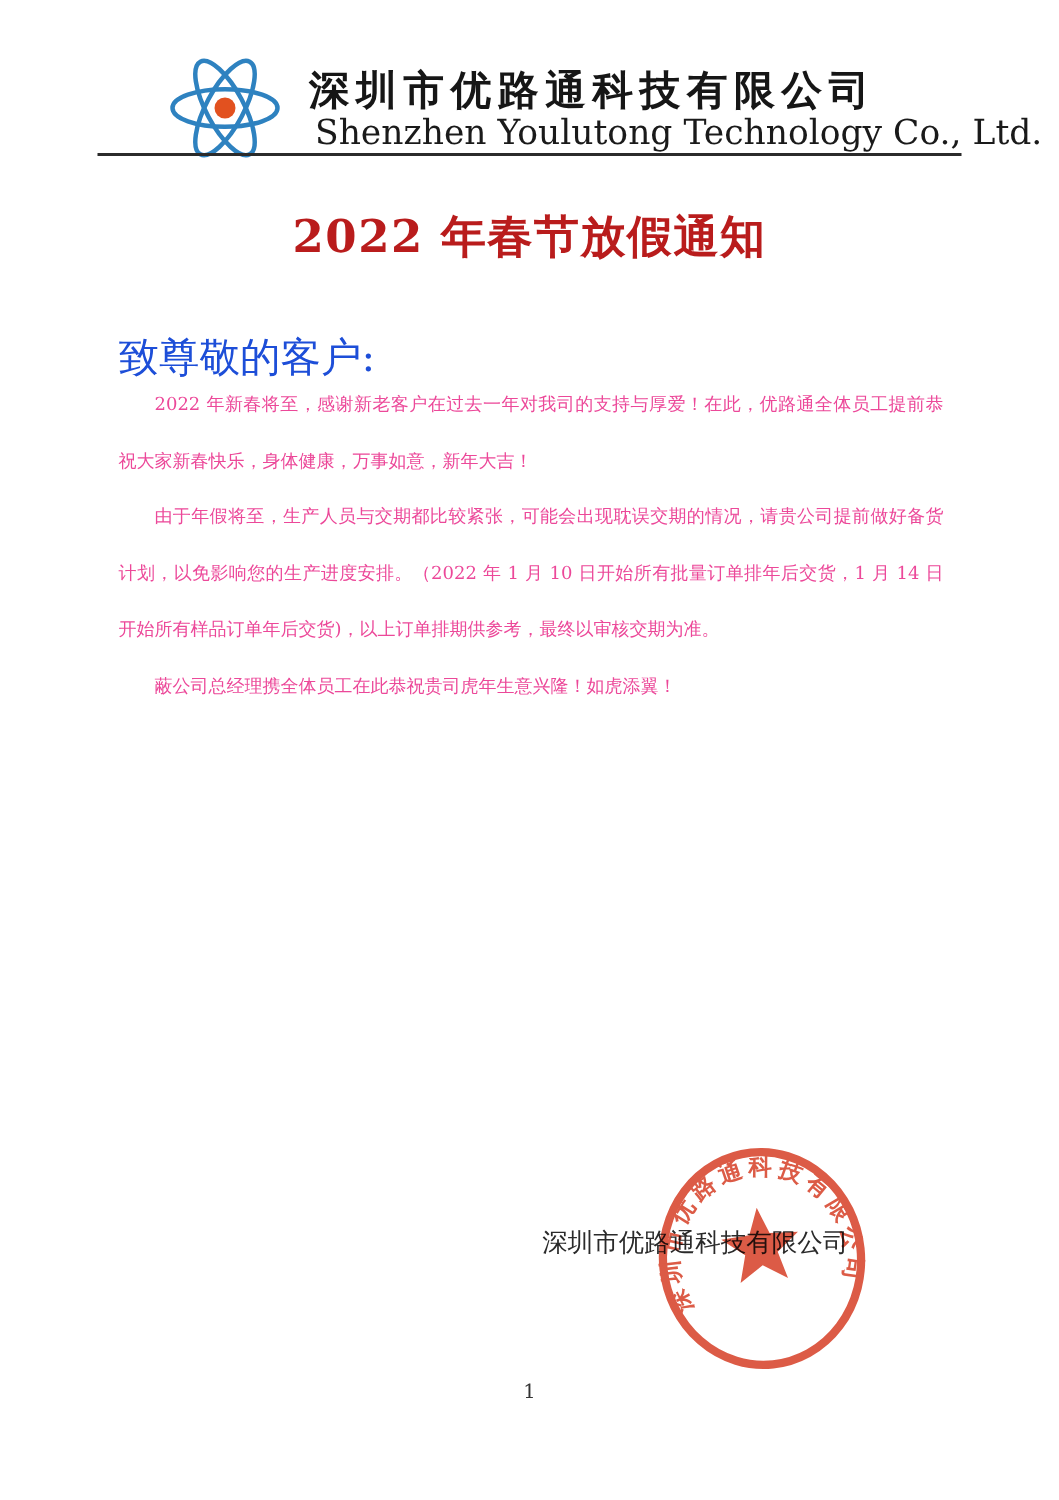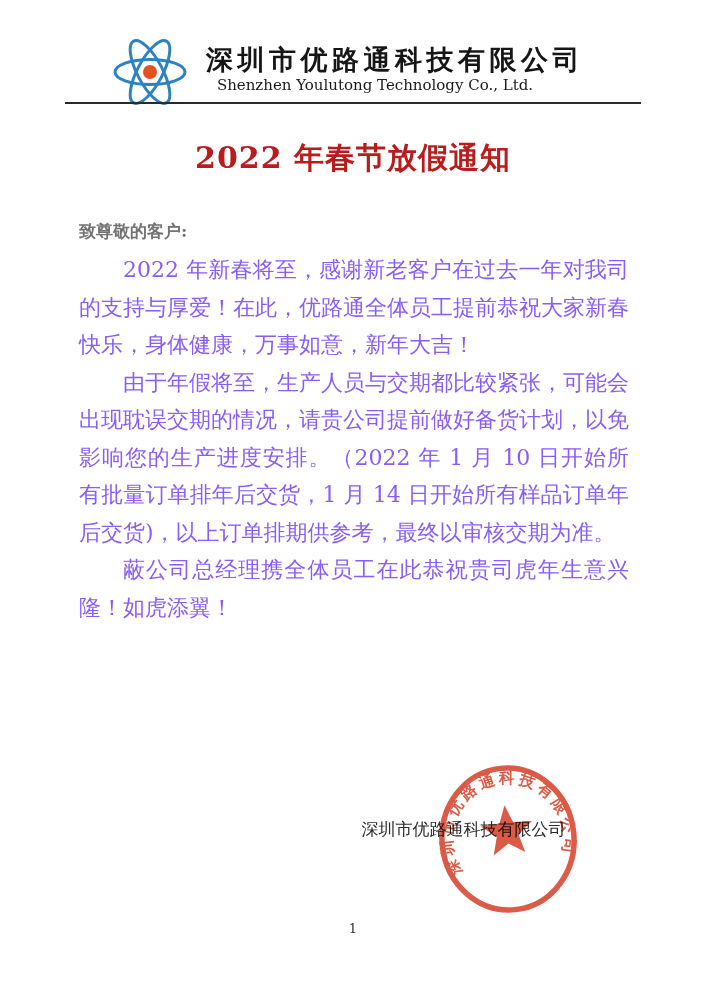--- a/index.html
+++ b/index.html
@@ -20,44 +20,44 @@
     position:absolute; left:110px; top:37px;
     width:80px; height:70px;
   }
   .company-zh {
     position:absolute; left:206px; top:42px; width:386px;
     font-size:27px; font-weight:bold; letter-spacing:4.5px;
     white-space:nowrap; color:#161616;
   }
   .company-en {
     position:absolute; left:210px; top:76px; width:330px;
-    text-align:center; font-size:15px; color:#1a1a1a;
+    text-align:center; font-size:23px; color:#1a1a1a;
     white-space:nowrap;
   }
   .header-rule {
     position:absolute; left:65px; top:102px; width:576px;
     border-top:2px solid #2b2b2b;
   }
 
   
   .doc-title {
     position:absolute; left:0; top:138px; width:706px;
     text-align:center; font-size:30px; font-weight:bold;
     letter-spacing:1px; color:#b91c1c;
   }
   .greeting {
     position:absolute; left:79px; top:220px;
-    font-size:17px; font-weight:bold; color:#737373;
+    font-size:27px; font-weight:normal; color:#1d4ed8;
   }
 
   
   .body-text {
     position:absolute; left:79px; top:251px; width:550px;
-    font-size:22px; line-height:37.5px;
-    text-align:justify; color:#8b5cf6;
+    font-size:12px; line-height:37.5px;
+    text-align:justify; color:#ec4899;
   }
   .body-text p { margin:0; text-indent:2em; }
 
   
   .signature {
     position:absolute; right:140px; top:811px; width:205px;
     text-align:center; font-size:17px; line-height:36px;
     color:#2a2a2a; z-index:1;
   }
 

